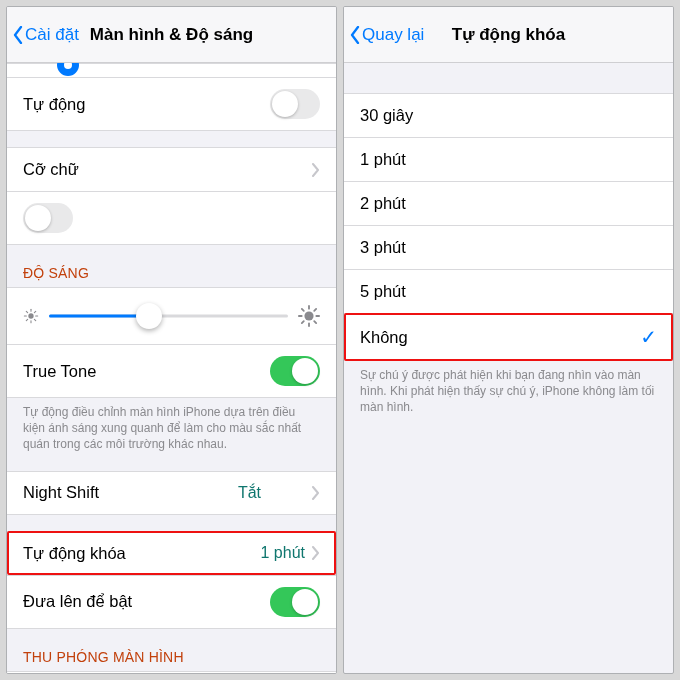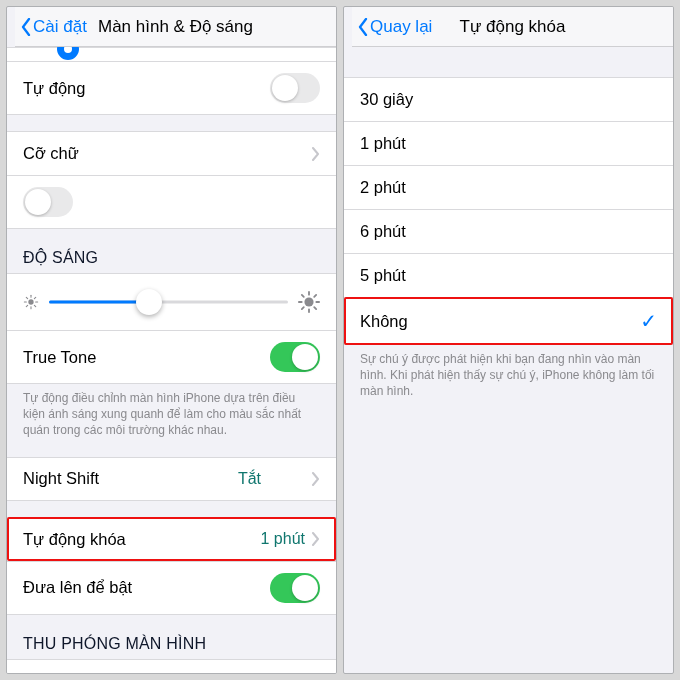--- a/index.html
+++ b/index.html
@@ -15,57 +15,56 @@
   .phone {
     flex: 1;
     background: #f2f2f7;
     border: 1px solid #aeb0b3;
     border-radius: 2px;
     overflow: hidden;
     display: flex;
     flex-direction: column;
   }
   .nav {
-    height: 40px;
+    height: 56px;
     background: #f7f7f9;
     border-bottom: 1px solid #cfcfd2;
     position: relative;
     display: flex;
     align-items: center;
     justify-content: center;
-    margin-left: 8px;
   }
   .nav-back {
     position: absolute;
     left: 6px;
     display: flex;
     align-items: center;
     color: #007aff;
     font-size: 17px;
     gap: 2px;
     cursor: pointer;
   }
   .chev-left {
     width: 10px; height: 18px;
   }
   .nav-title {
-    font-weight: 400;
+    font-weight: 700;
     font-size: 17px;
     color: #000;
   }
   .content {
     flex: 1;
     overflow: hidden;
   }
   .group {
     margin-top: 16px;
   }
   .group-header {
-    font-size: 16px;
-    color: #0f172a;
+    font-size: 14px;
+    color: #c2410c;
     padding: 4px 16px 6px;
     text-transform: uppercase;
     letter-spacing: 0.2px;
   }
   .row {
     background: #fff;
     min-height: 44px;
     padding: 11px 16px;
     display: flex;
     align-items: center;
@@ -325,21 +324,21 @@
         <div class="row">
           <span class="label">30 giây</span>
         </div>
         <div class="row">
           <span class="label">1 phút</span>
         </div>
         <div class="row">
           <span class="label">2 phút</span>
         </div>
         <div class="row">
-          <span class="label">6 phút</span>
+          <span class="label">3 phút</span>
         </div>
         <div class="row">
           <span class="label">5 phút</span>
         </div>
         <div class="row last highlight">
           <span class="label">Không</span>
           <span class="check">✓</span>
         </div>
       </div>
     <div class="footer-text">Sự chú ý được phát hiện khi bạn đang nhìn vào màn hình. Khi phát hiện thấy sự chú ý, iPhone không làm tối màn hình.</div>

